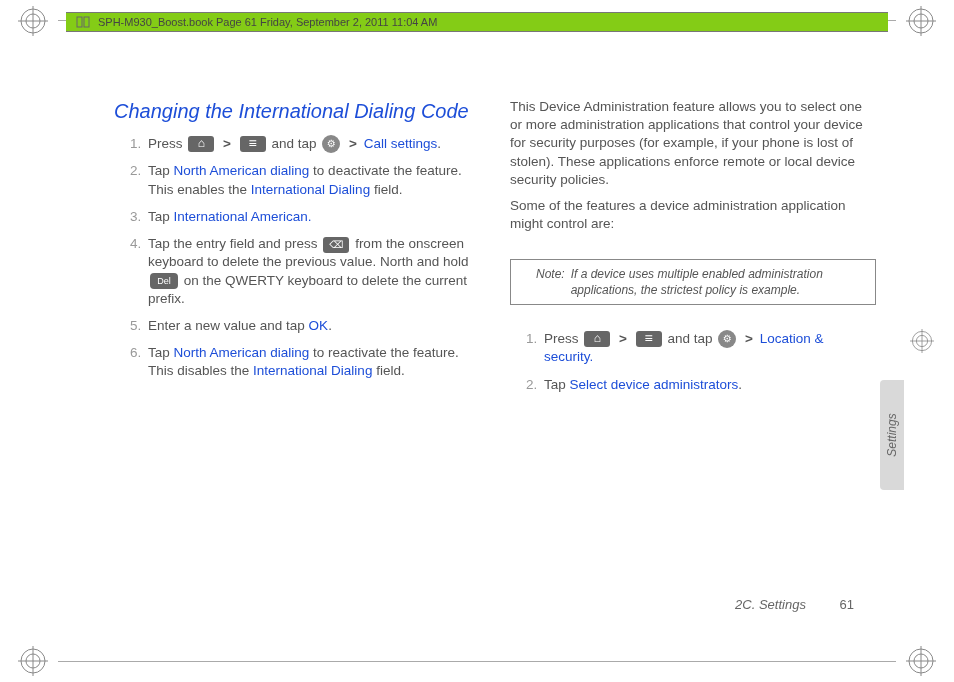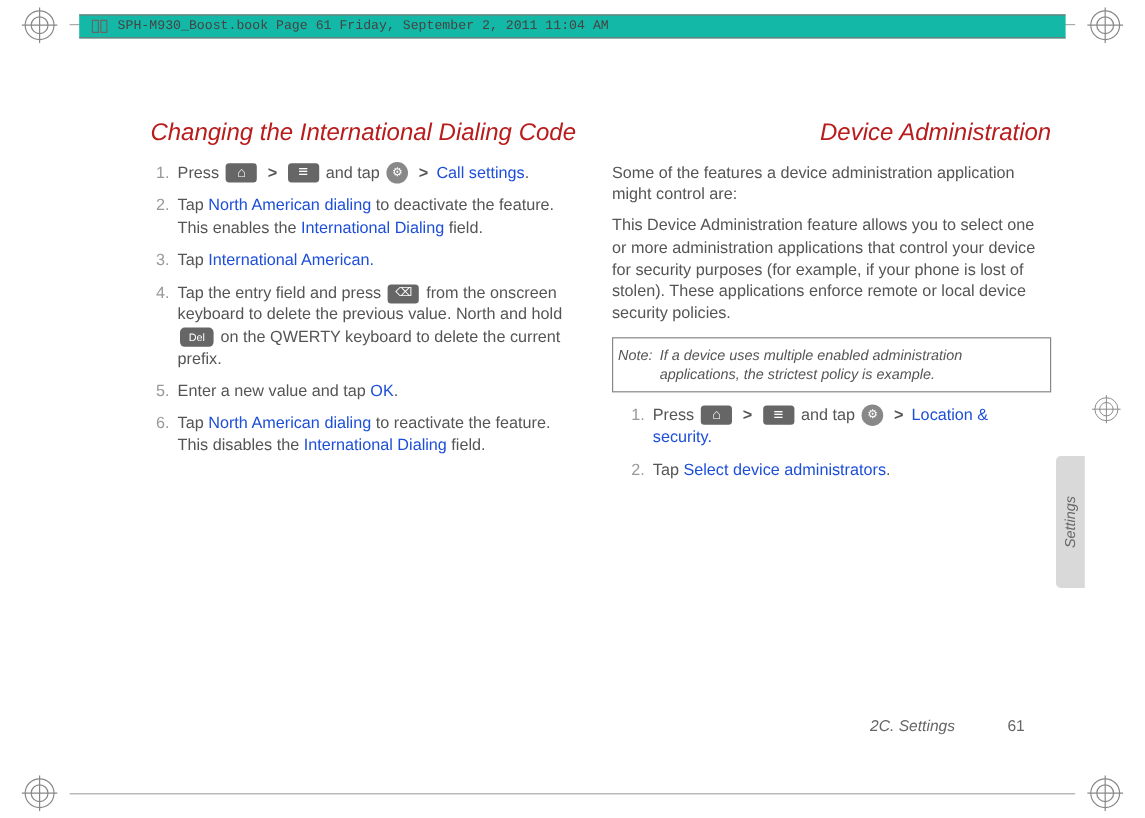--- a/index.html
+++ b/index.html
@@ -57,22 +57,21 @@
       left: 66px;
       right: 66px;
       height: 20px;
       font-size: 11px;
       color: #444;
       border-top: 1px solid #777;
       border-bottom: 1px solid #777;
       display: flex;
       align-items: center;
       padding: 0 10px;
-      background: #14b8a6;
-      font-family: Liberation Mono, monospace;
+      background: #84cc16;
     }
     .header-icon {
       width: 14px;
       height: 14px;
       margin-right: 8px;
     }
     .page-content {
       position: absolute;
       top: 98px;
       left: 114px;
@@ -83,25 +82,24 @@
     }
     .column {
       flex: 1;
       font-size: 13.5px;
       line-height: 1.35;
       color: #555;
     }
     h2.section-title {
       font-style: italic;
       font-weight: 400;
-      color: #b91c1c;
+      color: #1d4ed8;
       font-size: 20px;
       margin-bottom: 10px;
       font-family: Arial, sans-serif;
-      text-align: right;
     }
     p {
       margin-bottom: 8px;
     }
     ol {
       list-style: none;
       padding-left: 18px;
       margin-bottom: 8px;
     }
     ol li {
@@ -204,22 +202,22 @@
       left: 50%;
       top: 50%;
       transform: translate(-50%, -50%);
     }
     .gt {
       font-weight: bold;
       margin: 0 3px;
     }
     .note-box {
       border: 1px solid #888;
-      padding: 6px 4px;
-      margin: 10px 0;
+      padding: 6px 25px;
+      margin: 25px 0;
       font-size: 12px;
       font-style: italic;
       display: flex;
     }
     .note-box .label {
       font-style: italic;
       margin-right: 6px;
       flex-shrink: 0;
     }
     .side-tab {
@@ -244,21 +242,21 @@
     .footer {
       position: absolute;
       bottom: 70px;
       right: 100px;
       font-size: 13px;
       font-style: italic;
       color: #666;
     }
     .footer .pnum {
       font-style: normal;
-      margin-left: 40px;
+      margin-left: 30px;
     }
   </style>
 </head>
 <body>
 
 <div class="crop-marks">
   <div class="crop-line-h top"></div>
   <div class="crop-line-h bot"></div>
   <div class="crop-corner crop-tl">
     <svg viewBox="0 0 30 30">
@@ -349,23 +347,22 @@
         <span>Enter a new value and tap </span><span class="bold">OK</span><span>.</span>
       </li>
       <li>
         <span class="num">6.</span>
         <span>Tap </span><span class="bold">North American dialing</span><span> to reactivate the feature. This disables the </span><span class="bold">International Dialing</span><span> field.</span>
       </li>
     </ol>
   </div>
 
   <div class="column">
-    <h2 class="section-title">Device Administration</h2>
+    <p>This Device Administration feature allows you to select one or more administration applications that control your device for security purposes (for example, if your phone is lost of stolen). These applications enforce remote or local device security policies.</p>
     <p>Some of the features a device administration application might control are:</p>
-    <p>This Device Administration feature allows you to select one or more administration applications that control your device for security purposes (for example, if your phone is lost of stolen). These applications enforce remote or local device security policies.</p>
     <div class="note-box">
       <span class="label">Note:</span>
       <span>If a device uses multiple enabled administration applications, the strictest policy is example.</span>
     </div>
     <ol>
       <li>
         <span class="num">1.</span>
         <span>Press </span>
         <span class="inline-icon home"></span>
         <span class="gt">&gt;</span>

